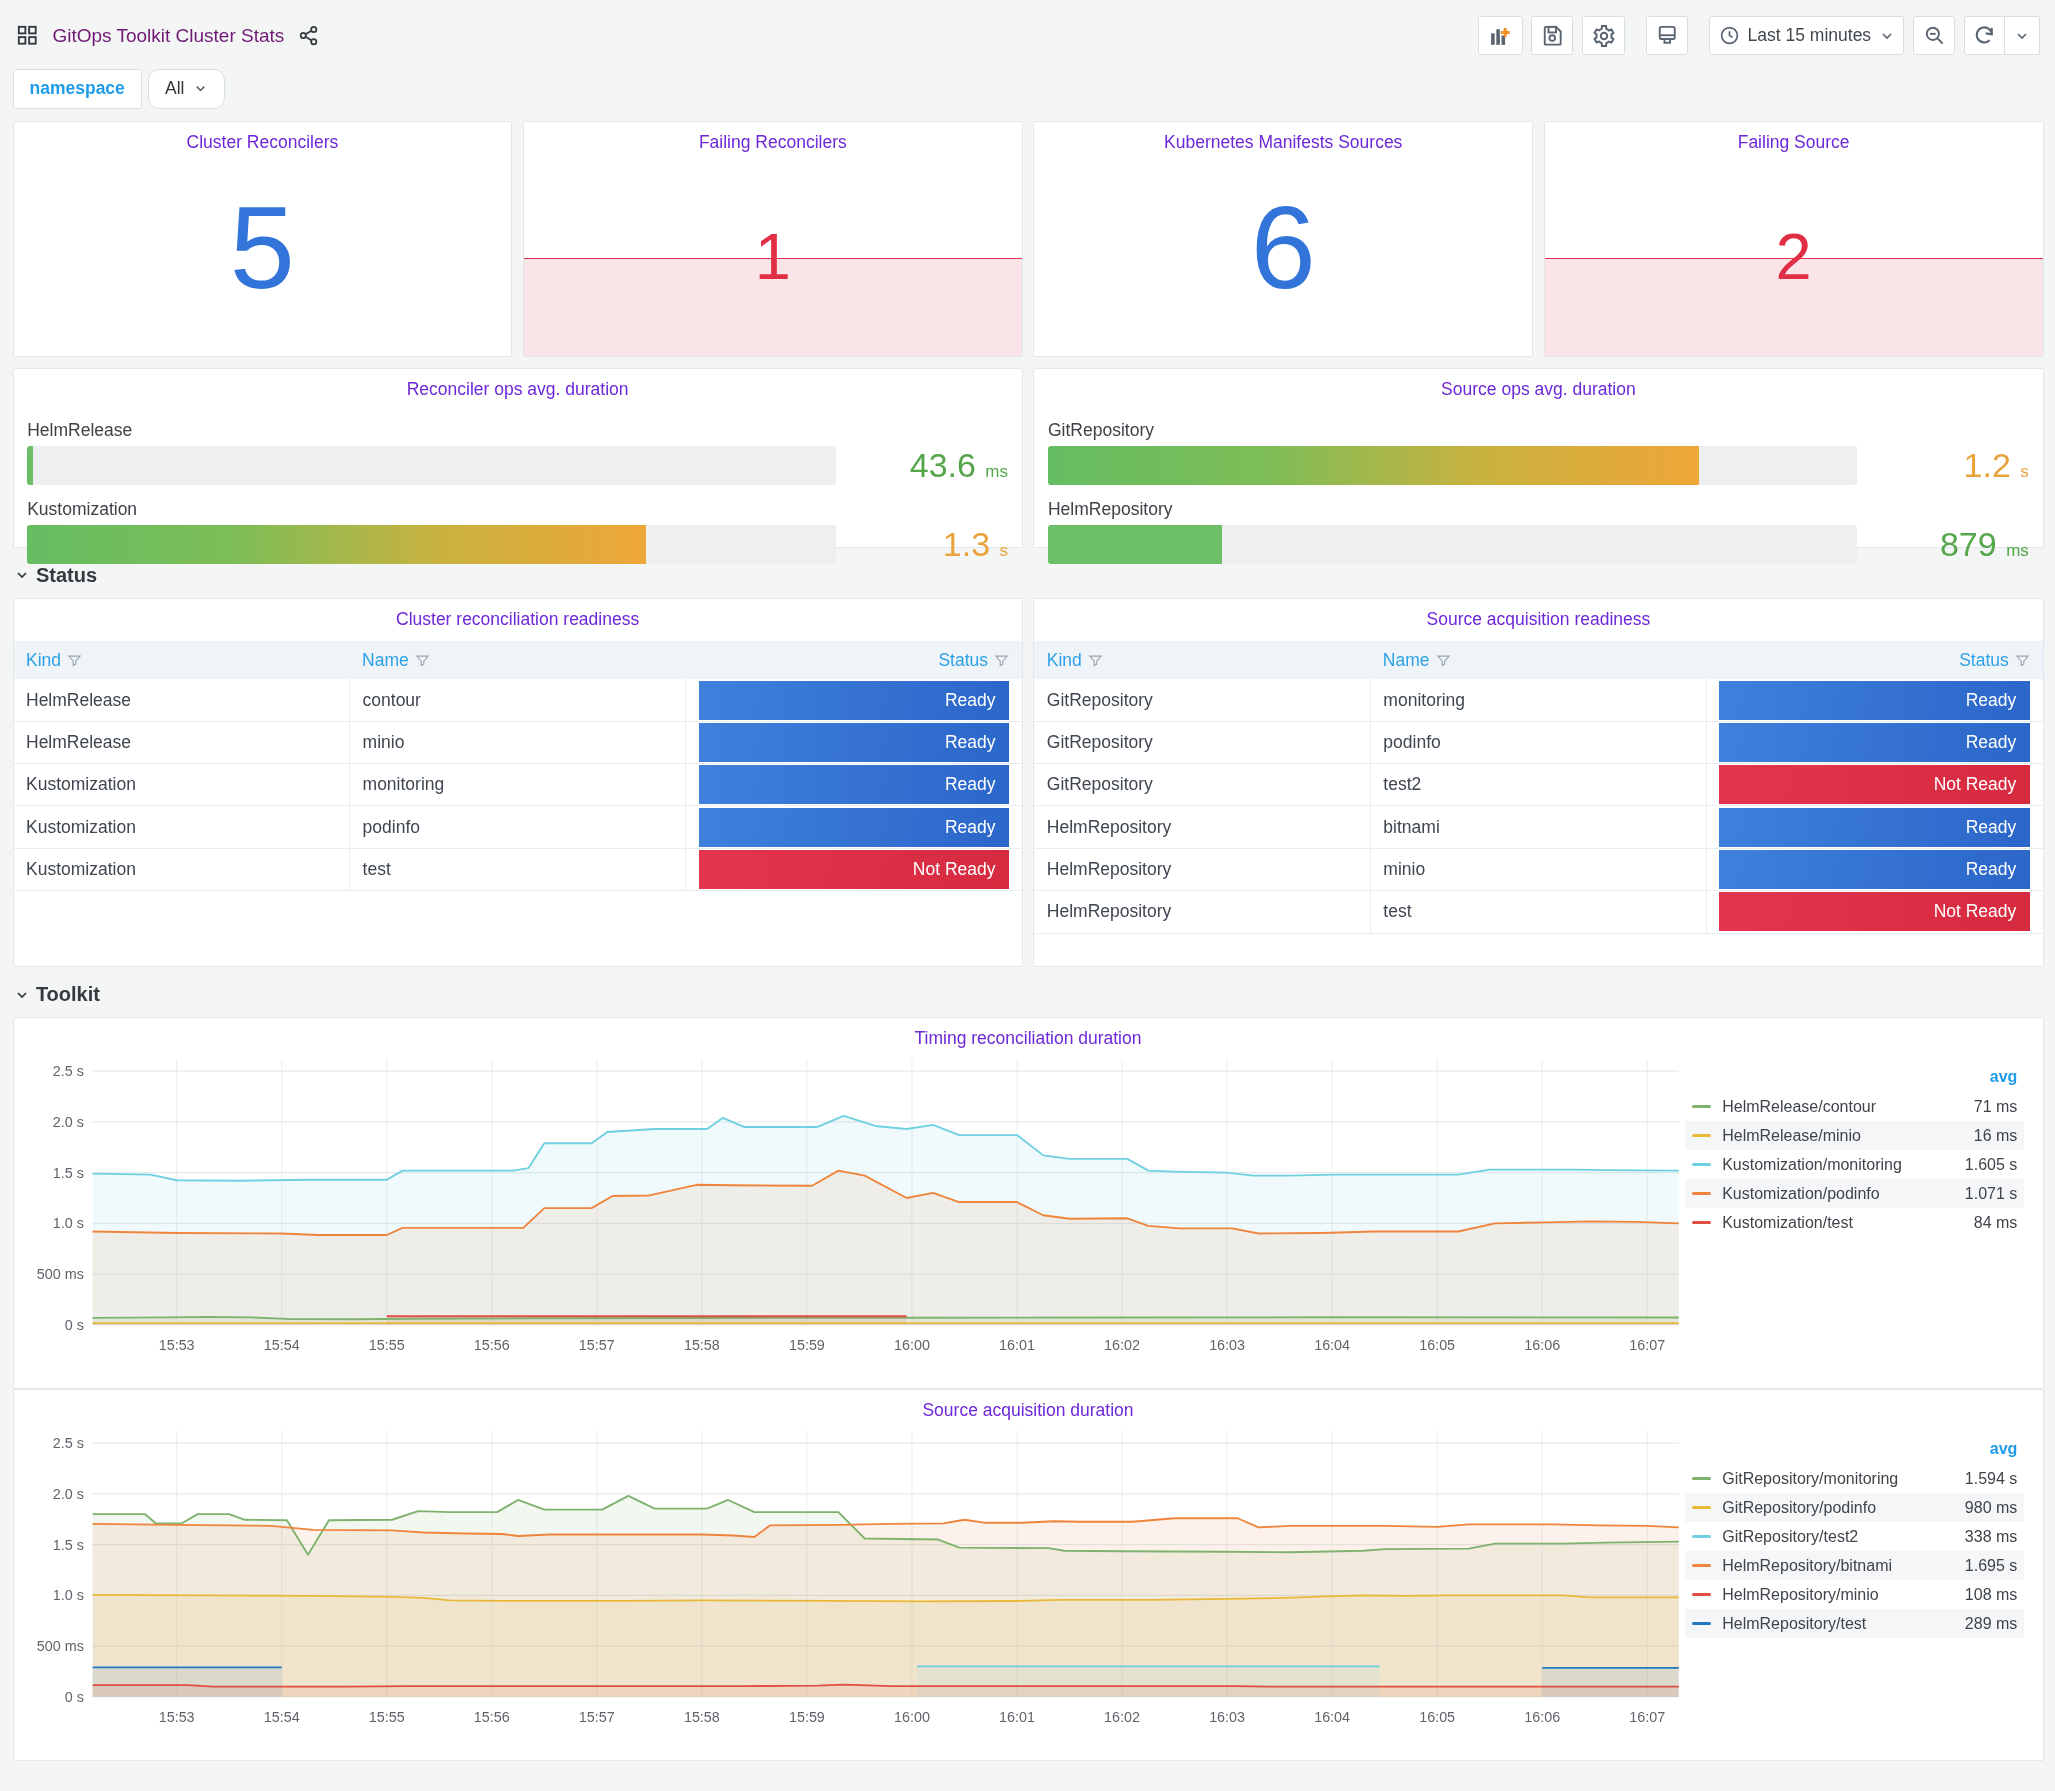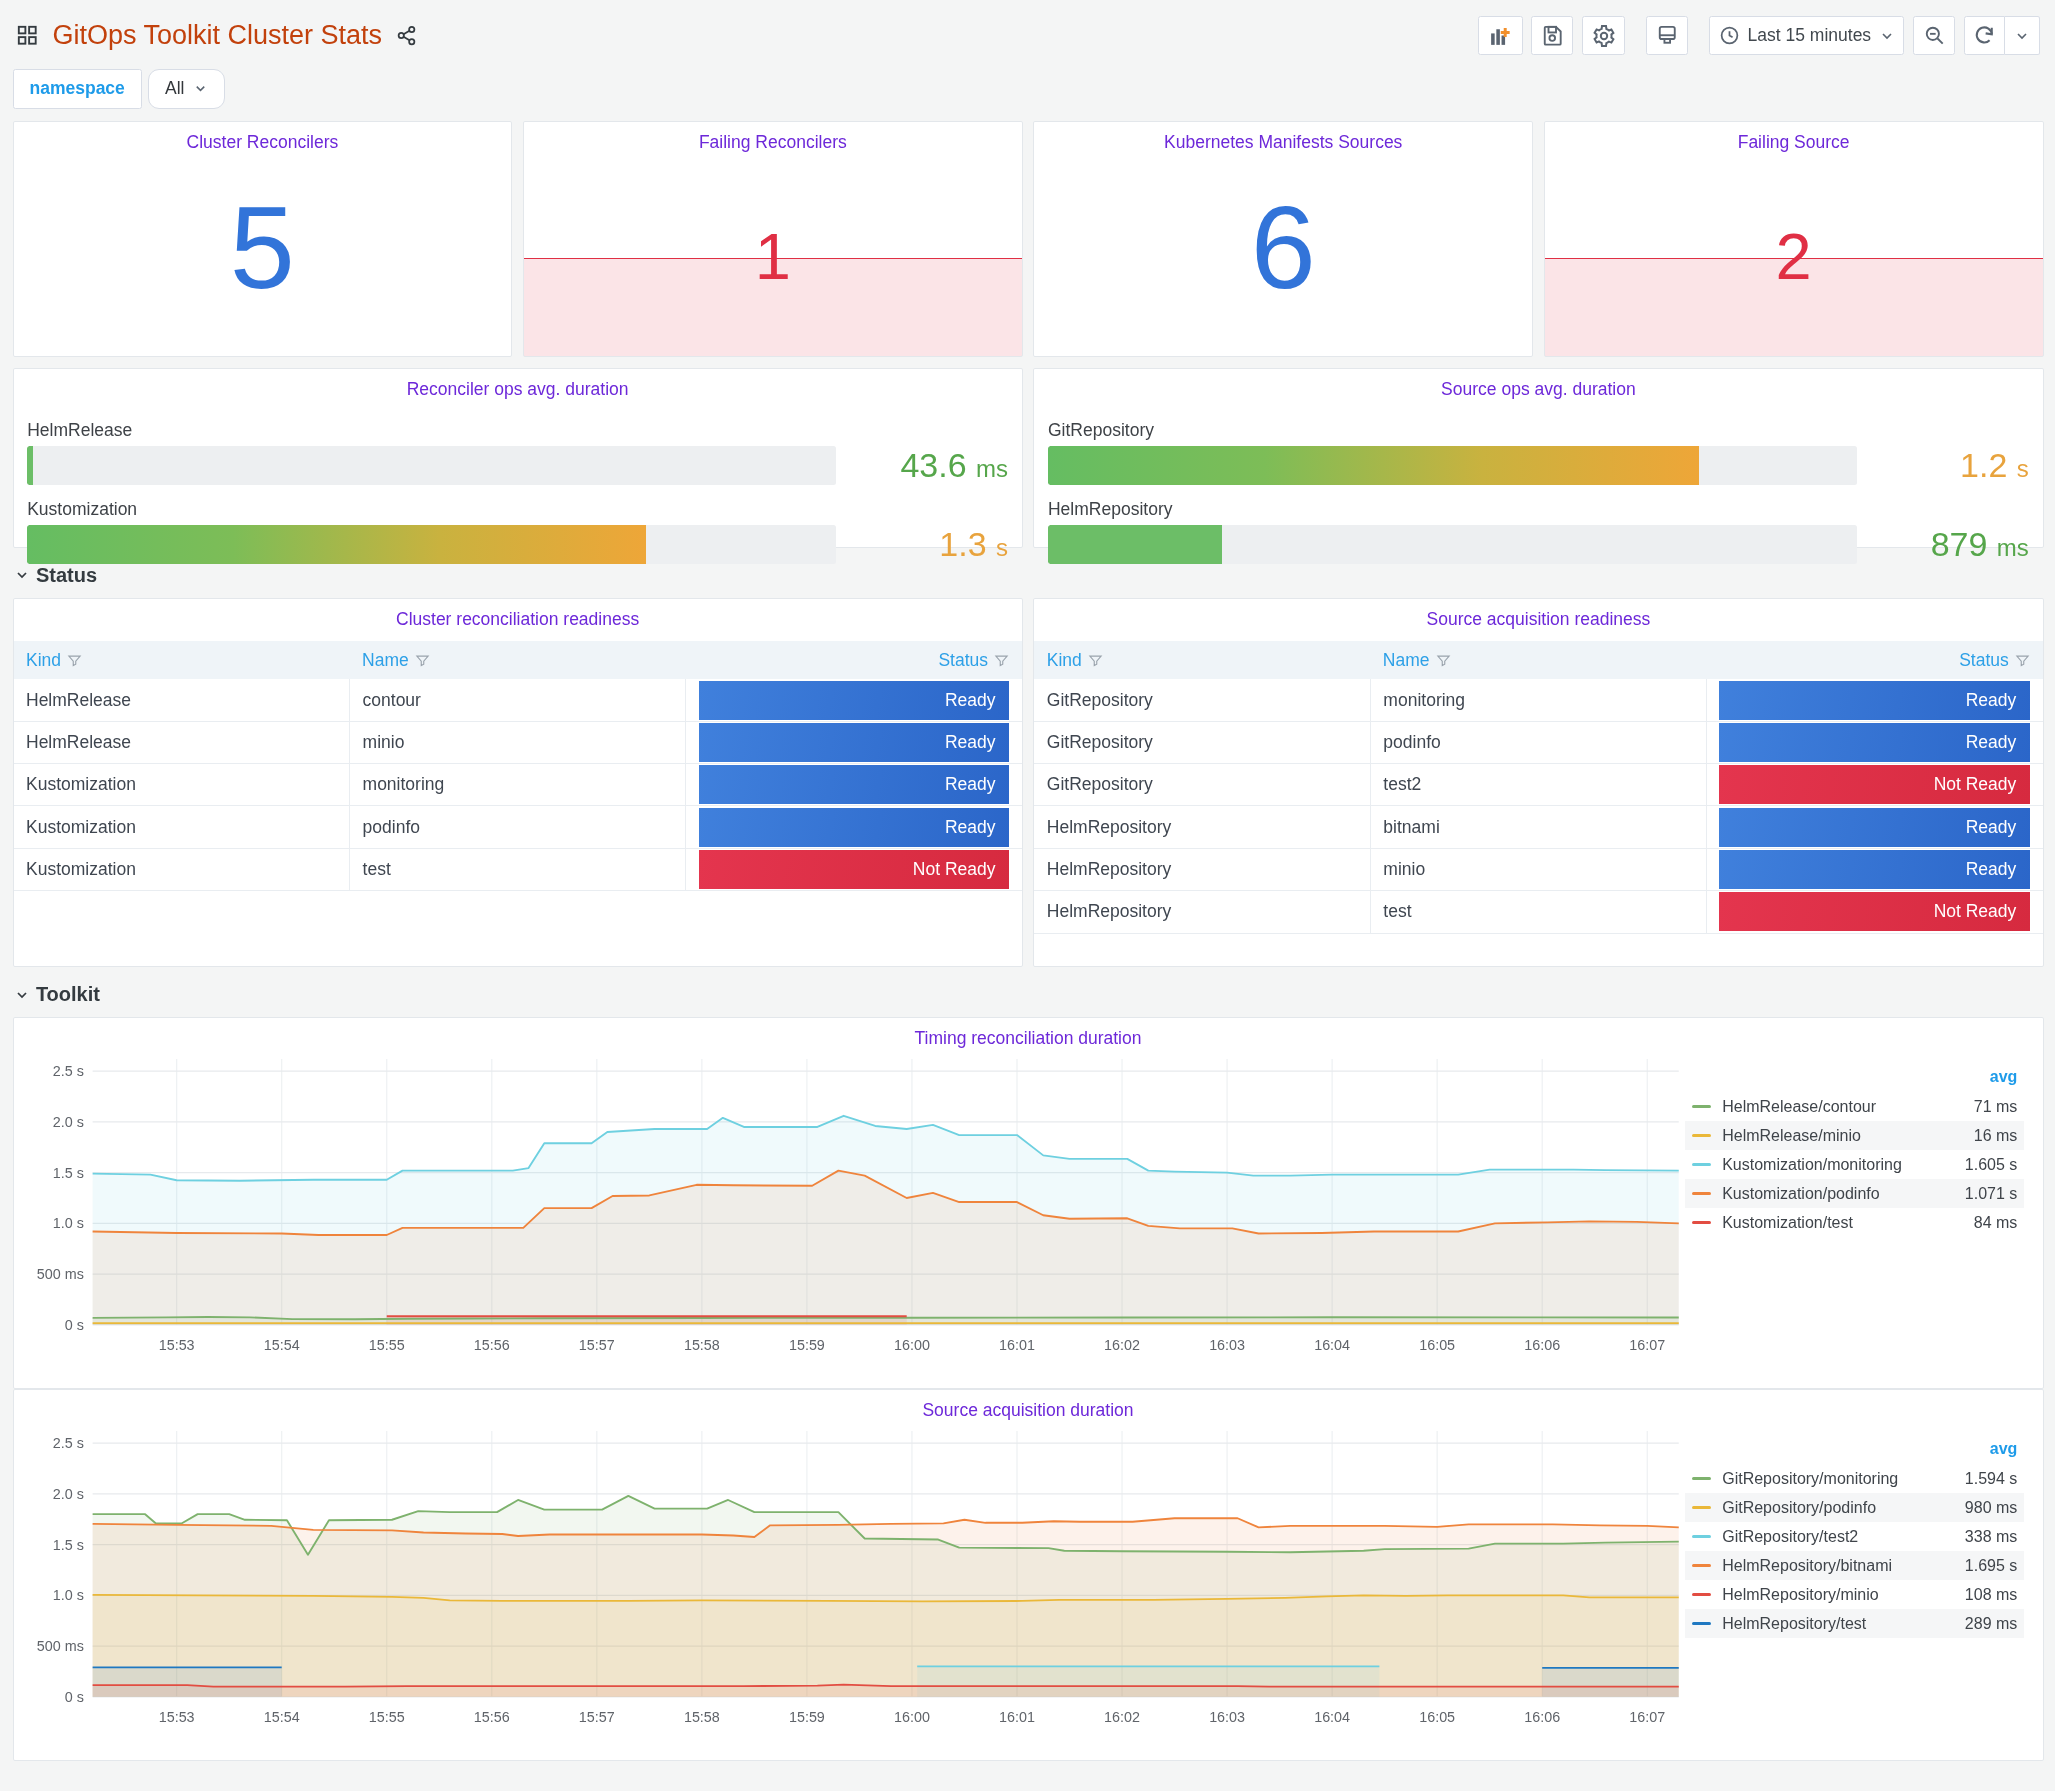--- a/index.html
+++ b/index.html
@@ -3,21 +3,21 @@
 <meta charset="utf-8">
 <style>
   * { box-sizing: border-box; margin: 0; padding: 0; }
   html,body { background:#F4F5F5; font-family:"Liberation Sans", sans-serif; color:#41484E; }
   body { width:2056px; }
   .page { padding:11.2px 12.5px 12.5px 12.5px; }
 
   
   .topbar { display:flex; align-items:center; height:49px; padding:0 3.7px; }
   .topbar .left { display:flex; align-items:center; gap:13.7px; }
-  .dash-title { font-size:27px; font-weight:400; color:#c2410c; }
+  .dash-title { font-size:19px; font-weight:400; color:#701a75; }
   .icon-btn svg, .left svg { display:block; }
   .topbar .right { margin-left:auto; display:flex; align-items:center; gap:8.7px; }
   .tb-btn { height:39px; min-width:40px; background:#fff; border:0.6px solid #D8DDE6; border-radius:2.5px;
             display:flex; align-items:center; justify-content:center; padding:0 8.7px; cursor:pointer; }
   .tb-group { display:flex; }
   .tb-group .tb-btn:first-child { border-top-right-radius:0; border-bottom-right-radius:0; }
   .tb-group .tb-btn:last-child { border-left:none; border-top-left-radius:0; border-bottom-left-radius:0; min-width:32px; }
   .timepick { gap:7.5px; font-size:17.5px; color:#41484E; }
 
   
@@ -44,21 +44,21 @@
 
   
   .gauge { flex:1; height:180px; padding:0 12.5px; }
   .gauge .rows { padding:6.2px 1.2px 0 1.2px; }
   .g-row { margin-top:13.7px; }
   .g-label { font-size:17.5px; color:#3E4247; margin-bottom:5px; }
   .g-line { display:flex; align-items:center; gap:16px; }
   .g-track { flex:1; height:39px; background:#EDEFF1; border-radius:2.5px; position:relative; overflow:hidden; }
   .g-fill { position:absolute; left:0; top:0; bottom:0; border-radius:2.5px 0 0 2.5px; }
   .g-val { width:156px; text-align:right; font-size:34px; font-weight:500; }
-  .g-val .unit { font-size:24px; font-weight:500; }
+  .g-val .unit { font-size:17px; font-weight:500; }
 
   
   .section-hd { display:flex; align-items:center; gap:6.2px; margin:16px 0 11.2px 1.2px; cursor:pointer; }
   .section-hd .lbl { font-size:20px; font-weight:700; color:#343B40; }
 
   
   .tbl-panel { flex:1; height:369px; overflow:hidden; }
   table.grafana { width:100%; border-collapse:collapse; margin-top:11.2px; table-layout:fixed; }
   table.grafana th { background:#EFF4F8; height:38px; font-size:17.5px; font-weight:400; color:#2DA0E7; text-align:left; padding:0 12.5px; cursor:pointer; }
   table.grafana th.right { text-align:right; }

